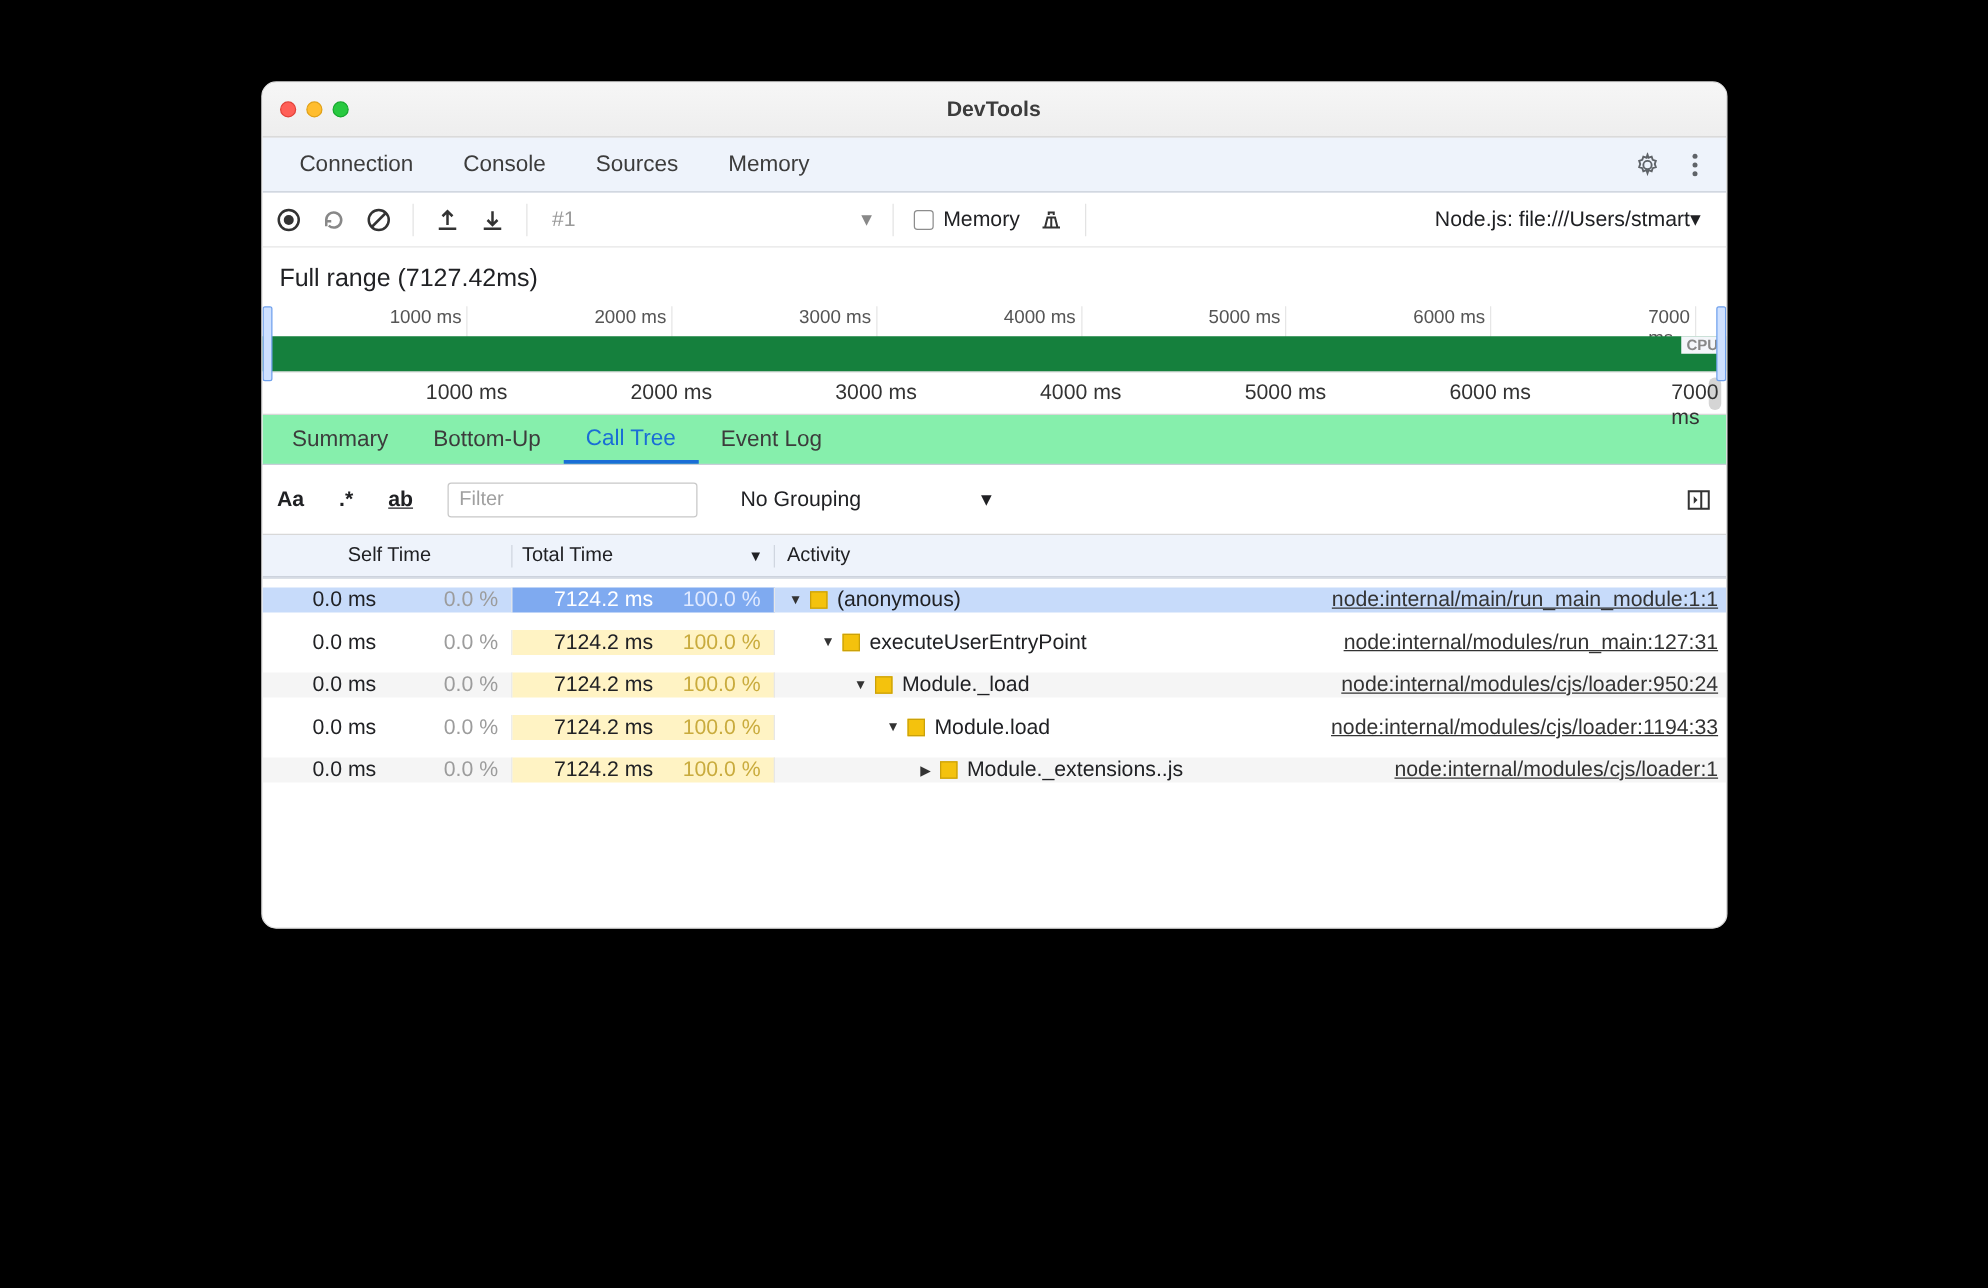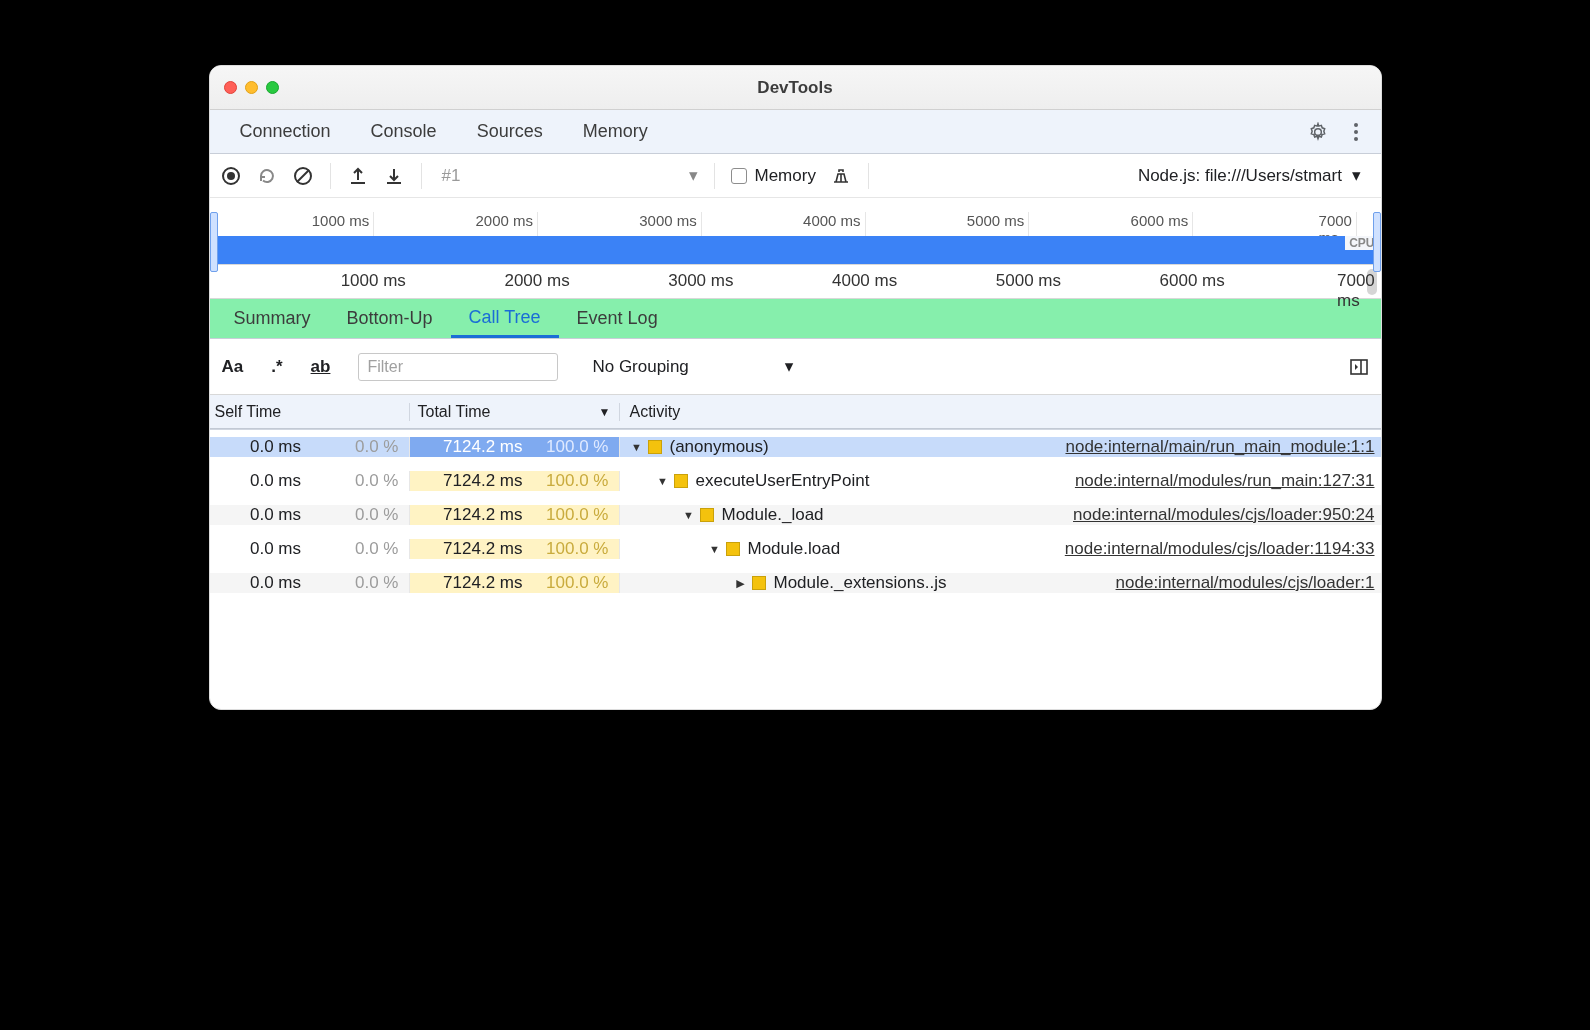--- a/index.html
+++ b/index.html
@@ -52,28 +52,28 @@
   .kebab-dot { width:4px; height:4px; background:#5f6368; border-radius:50%;}
   
   .toolbar { height:44px; display:flex; align-items:center; padding:0 10px; gap:14px; border-bottom:1px solid #e6e6e6;}
   .tool-sep { width:1px; height:26px; background:#e3e3e3; margin:0 2px;}
   .tb-icon { width:22px; height:22px; display:flex; align-items:center; justify-content:center;}
   .tb-icon svg { display:block; }
   .recording-select { flex:0 0 260px; display:flex; align-items:center; color:#9a9a9a; font-size:17px;}
   .recording-select .name { flex:1; padding-left:4px;}
   .memcheck { display:flex; align-items:center; gap:8px; font-size:17px;}
   .memcheck .box { width:16px; height:16px; border:1.5px solid #8d8d8d; border-radius:3px;}
-  .target-select { display:flex; align-items:center; font-size:17px; gap:10px; margin-left:auto; padding-right:10px;}
+  .target-select { display:flex; align-items:center; font-size:17px; margin-left:auto; padding-right:10px;}
   
   .overview { padding: 14px 0 0 0; border-bottom:1px solid #d8d8d8; position:relative;}
   .overview-title { font-size:20px; padding:0 14px 10px 14px;}
   .ruler { position:relative; height:22px; font-size:15px;}
   .ruler .tick { position:absolute; top:0; transform:translateX(-100%); color:#555; padding-right:4px;}
   .ruler .tickline { position:absolute; top:0; height:50px; width:1px; background:#e6e6e6;}
-  .cpu-band { height:28px; background:#3b82f6; position:relative; margin-top:2px;}
+  .cpu-band { height:28px; background:#15803d; position:relative; margin-top:2px;}
   .lane-label { position:absolute; right:2px; top:0; font-size:12px; color:#888; font-weight:600; background:#f4f6fa; padding:0 4px;}
   .net-band { height:20px; background:#fff; border-top:1px solid #eee; position:relative;}
   .handle { position:absolute; top:0; width:8px; height:60px; background:#cfe1ff; border:1px solid #6fa0ec; border-radius:2px; z-index:3;}
   .handle.left { left:0;}
   .handle.right { right:0;}
   
   .detail-ruler { position:relative; height:34px; border-bottom:1px solid #d8d8d8; font-size:17px; padding-top:4px;}
   .detail-ruler .dt-tick { position:absolute; top:6px; transform:translateX(-50%); color:#333;}
   .detail-scrollbar { position:absolute; right:4px; top:4px; width:10px; height:26px; background:#d5d5d5; border-radius:5px;}
   
@@ -83,21 +83,21 @@
   
   .filter-bar { height:56px; display:flex; align-items:center; gap:28px; padding:0 12px; border-bottom:1px solid #d8d8d8; font-size:17px;}
   .filter-bar .glyph { font-weight:700; }
   .match-whole { text-decoration: underline; font-weight:600;}
   .filter-input { width:200px; height:28px; border:1px solid #c8c8c8; border-radius:3px; padding:0 8px; font-size:16px; color:#ec4899;}
   .filter-input::placeholder { color:#a0a0a0;}
   .grouping { display:flex; align-items:center; gap:6px; margin-left:6px;}
   .collapse-panel-icon { margin-left:auto; width:20px; height:20px;}
   
   .table-head { display:flex; height:34px; background:#eef3fb; border-bottom:1px solid #c2c9d4; font-size:16px; align-items:center;}
-  .col-self { width:200px; padding-left:5px; border-right:1px solid #d0d6e0;}
+  .col-self { width:200px; padding-left:5px; border-right:1px solid #d0d6e0;text-align:center;}
   .col-total { width:210px; padding-left:8px; border-right:1px solid #d0d6e0; display:flex; align-items:center;}
   .col-activity { flex:1; padding-left:10px;}
   .sort-arrow { margin-left:auto; padding-right:8px; font-size:12px;}
   
   .rows-wrap { min-height:220px; border-top:1px solid #d0d6e0;}
   .row { display:flex; height:34px; align-items:center; font-size:17px;}
   .row .c-self { width:200px; display:flex; border-right:1px solid #e7e7e7;}
   .row .c-self .val { width:100px; text-align:right; padding-right:8px; font-variant-numeric: tabular-nums;}
   .row .c-self .pct { width:100px; text-align:right; padding-right:10px; color:#9c9c9c; font-variant-numeric: tabular-nums;}
   .row .c-total { width:210px; display:flex; border-right:1px solid #e7e7e7;}
@@ -205,20 +205,21 @@
         </svg>
     </div>
     <div class="tool-sep"></div>
     <div class="target-select">
       <span>Node.js: file:///Users/stmart</span>
       <span>▾</span>
     </div>
   </div>
 
   <div class="overview">
+    <div class="overview-title">Full range (7127.42ms)</div>
     <div style="position:relative;">
       <div class="handle left"></div>
       <div class="handle right"></div>
       <div class="ruler" id="ov-ruler">
           <span class="tick" style="left: 13.986%;">1000 ms</span>
           <span class="tickline" style="left: 13.986%;"></span>
           <span class="tick" style="left: 27.972%;">2000 ms</span>
           <span class="tickline" style="left: 27.972%;"></span>
           <span class="tick" style="left: 41.958%;">3000 ms</span>
           <span class="tickline" style="left: 41.958%;"></span>

